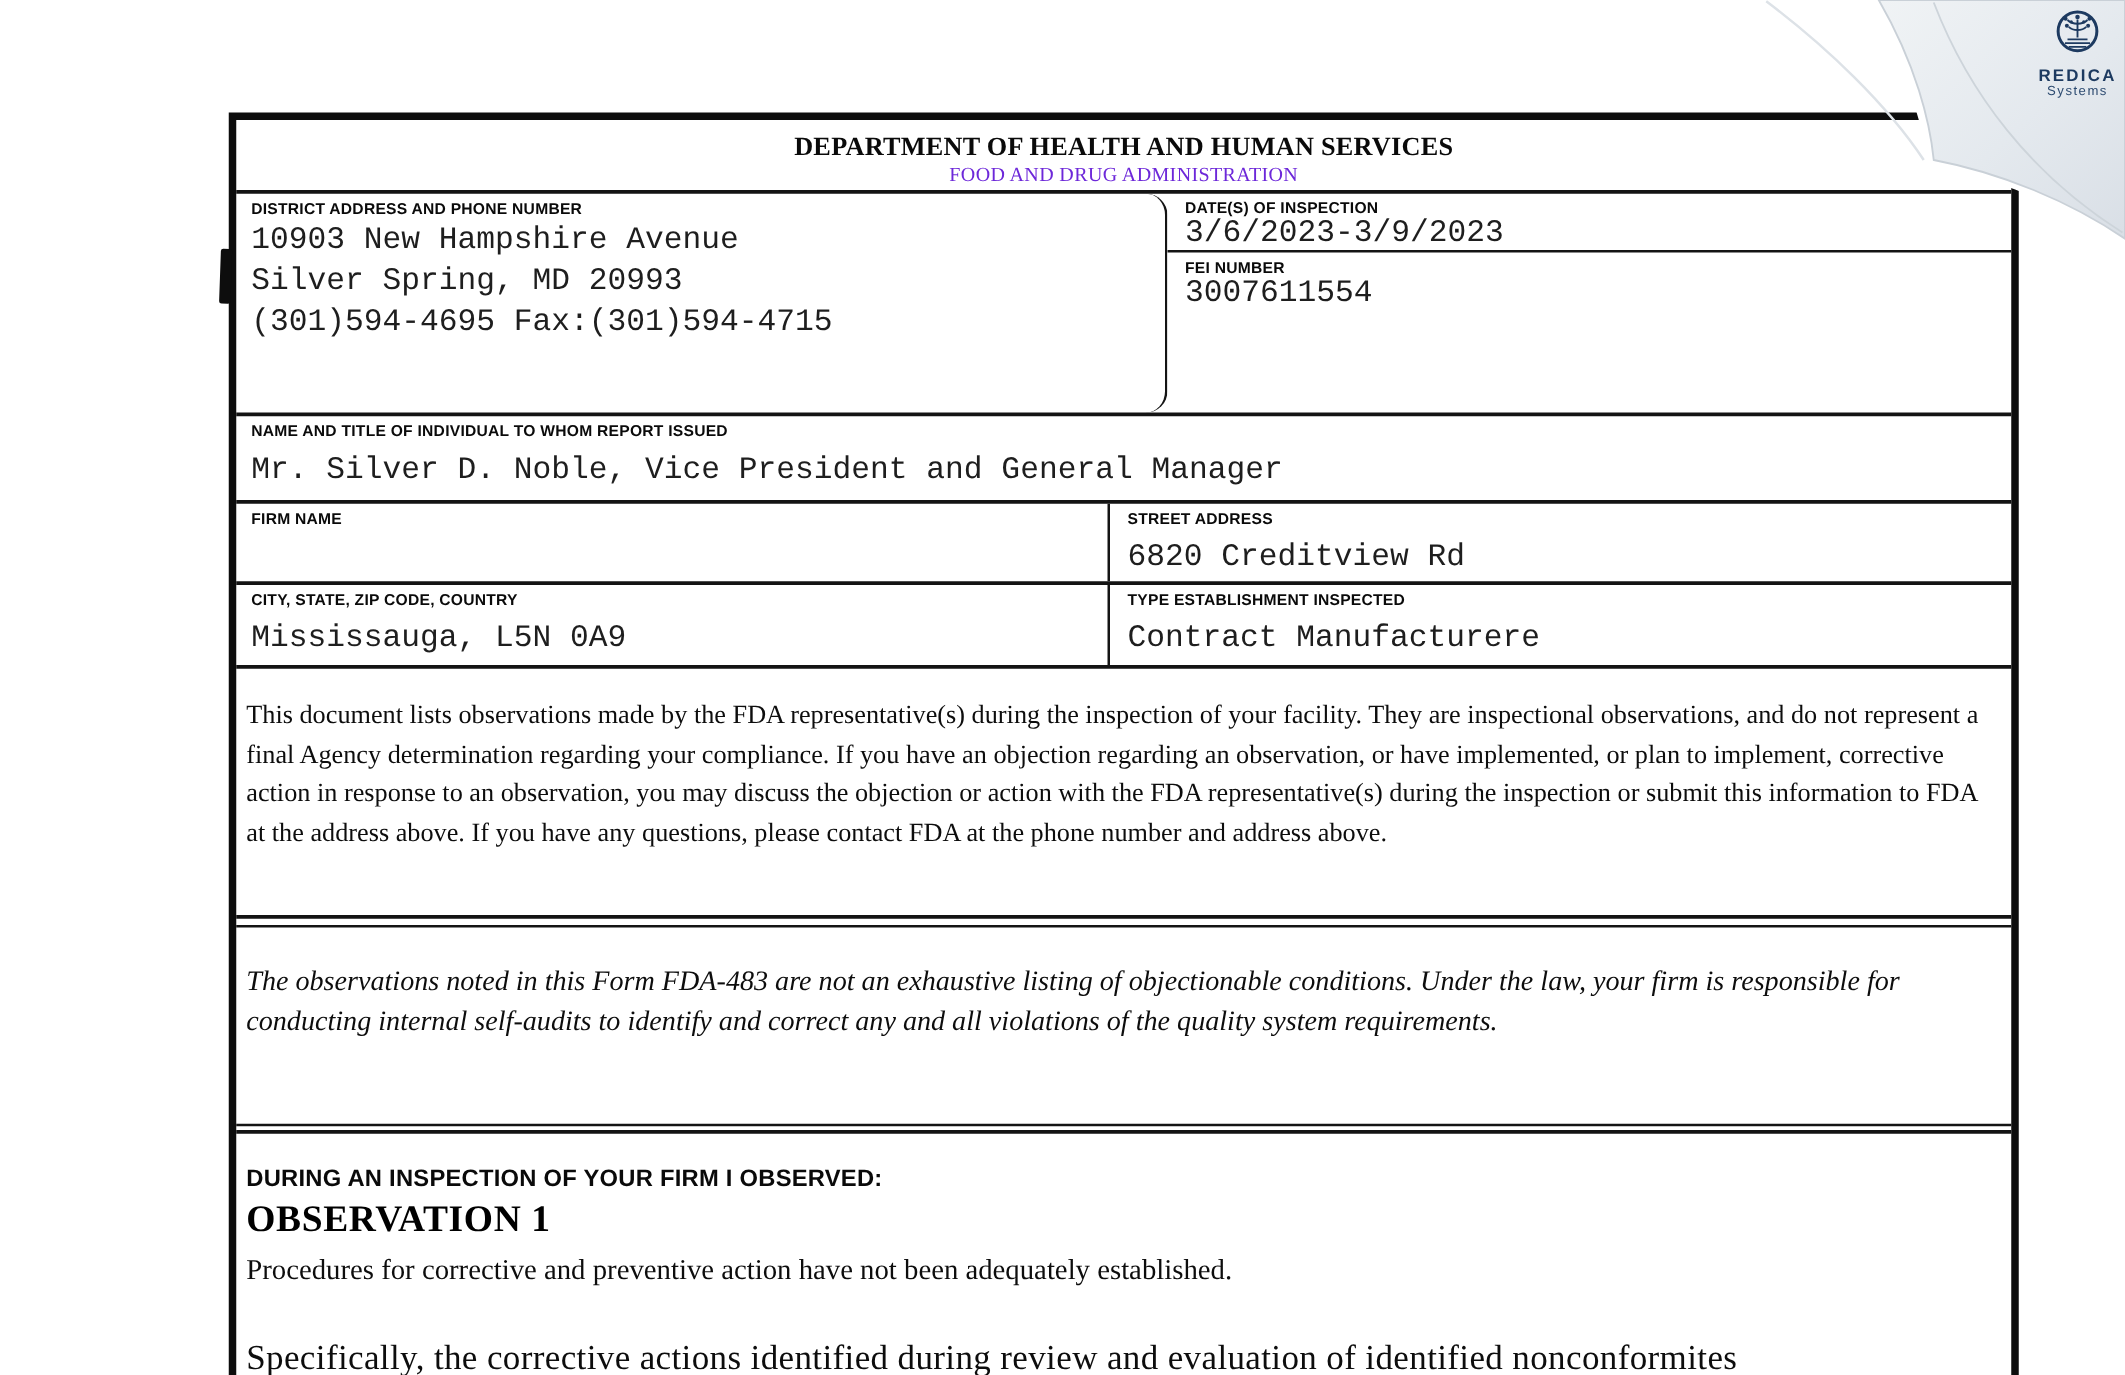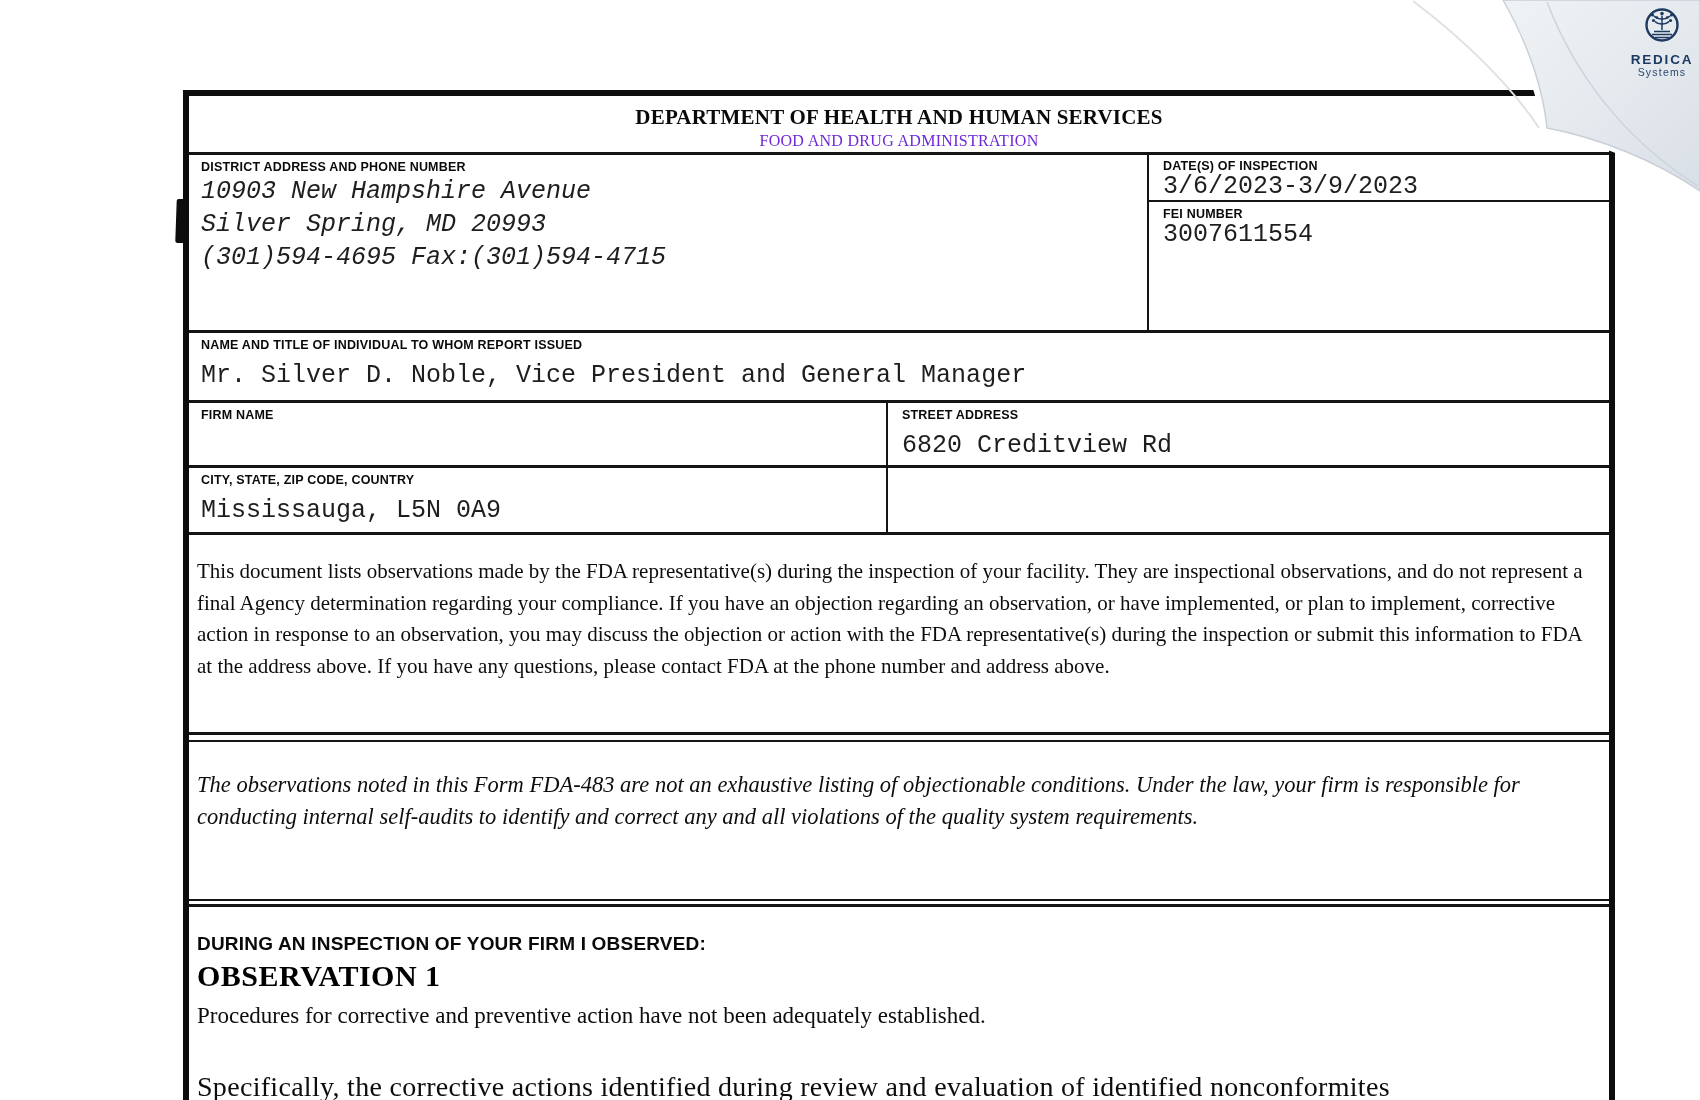--- a/index.html
+++ b/index.html
@@ -14,23 +14,23 @@
   .hdr-title{font-family:"Liberation Serif",serif;font-weight:700;font-size:21px;
              letter-spacing:.2px;padding-top:9px;color:#0a0a0a;}
   .hdr-sub{font-family:"Liberation Serif",serif;font-size:16px;letter-spacing:.3px;
            padding-top:2px;color:#6d28d9;}
 
   .lbl{font-size:12.5px;font-weight:700;letter-spacing:.2px;color:#0a0a0a;}
   .mono{font-family:"Liberation Mono","DejaVu Sans Mono",monospace;font-size:25px;
         color:#1e1e1e;white-space:pre;}
 
   .row1{display:flex;height:175px;border-bottom:3px solid #141414;}
-  .cell-district{width:960px;box-sizing:border-box;border-right:2px solid #141414;
-                 padding:5px 0 0 12px;}
-  .cell-district .mono{line-height:30px;margin-top:3px;font-style:italic;}
+  .cell-district{width:745px;box-sizing:border-box;border-right:2px solid #141414;
+                 padding:5px 0 0 12px;border-radius:17px;}
+  .cell-district .mono{line-height:30px;margin-top:3px;}
   .col-right{flex:1;display:flex;flex-direction:column;}
   .box-dates{height:41px;border-bottom:2px solid #141414;padding:4px 0 0 14px;}
   .box-fei{padding:5px 0 0 14px;}
   .box-dates .mono,.box-fei .mono{line-height:26px;margin-top:1px;}
 
   .row2{height:62px;border-bottom:3px solid #141414;padding:5px 0 0 12px;box-sizing:content-box;}
   .row2 .mono{margin-top:9px;}
 
   .row-split{display:flex;border-bottom:3px solid #141414;}
   .row3{height:62px;}
@@ -112,20 +112,24 @@
         <div class="lbl">STREET ADDRESS</div>
         <div class="mono">6820 Creditview Rd</div>
       </div>
     </div>
 
     <div class="row-split row4">
       <div class="cell-l">
         <div class="lbl">CITY, STATE, ZIP CODE, COUNTRY</div>
         <div class="mono">Mississauga, L5N 0A9</div>
       </div>
+      <div class="cell-r">
+        <div class="lbl">TYPE ESTABLISHMENT INSPECTED</div>
+        <div class="mono">Contract Manufacturere</div>
+      </div>
     </div>
 
     <div class="notice">
       <div class="notice-text">This document lists observations made by the FDA representative(s) during the inspection of your facility. They are inspectional observations, and do not represent a final Agency determination regarding your compliance. If you have an objection regarding an observation, or have implemented, or plan to implement, corrective action in response to an observation, you may discuss the objection or action with the FDA representative(s) during the inspection or submit this information to FDA at the address above. If you have any questions, please contact FDA at the phone number and address above.</div>
     </div>
 
     <div class="disclaimer">
       <div class="disclaimer-text">The observations noted in this Form FDA-483 are not an exhaustive listing of objectionable conditions. Under the law, your firm is responsible for conducting internal self-audits to identify and correct any and all violations of the quality system requirements.</div>
     </div>
 

